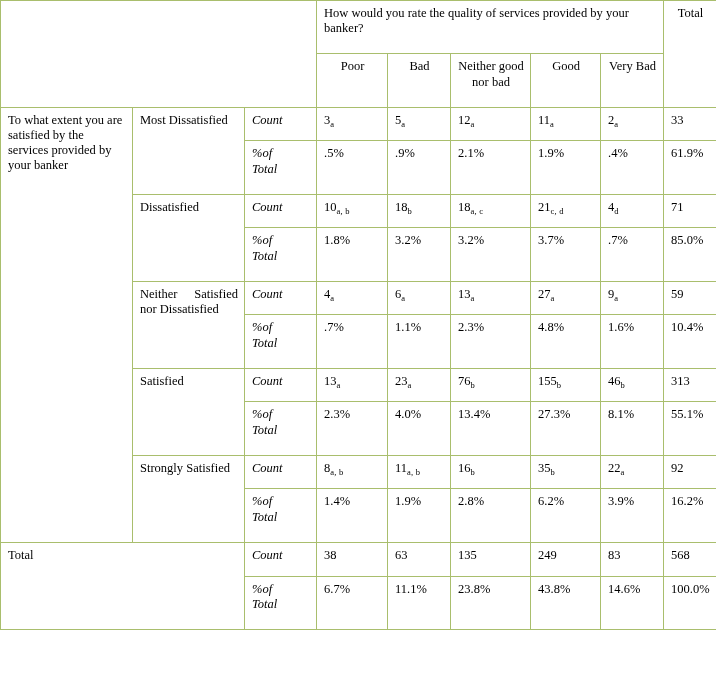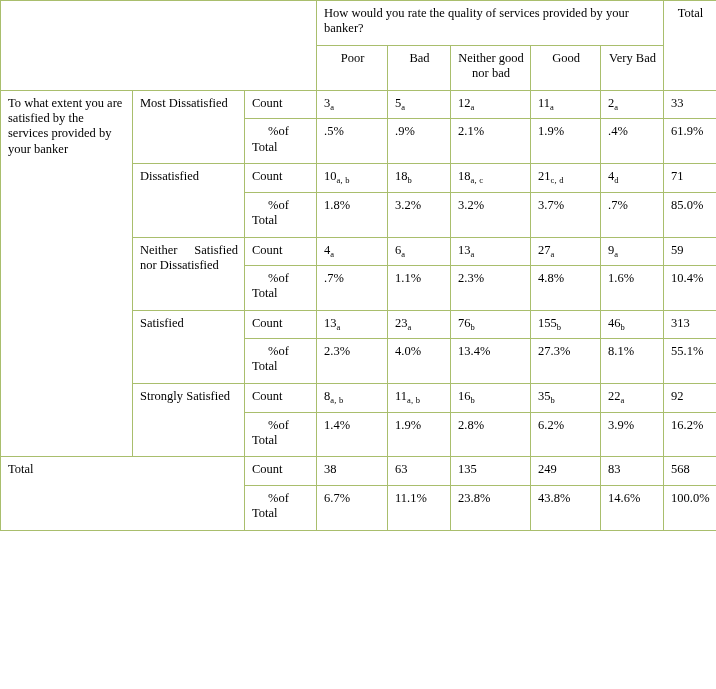--- a/index.html
+++ b/index.html
@@ -20,21 +20,21 @@
     position: relative;
     width: 716px;
     height: 689px;
     box-sizing: border-box;
   }
 
   table.xtab {
     border-collapse: collapse;
     table-layout: fixed;
     width: 716px;
-    height: 531px;
+    height: 630px;
     font-size: 12.5px;
     line-height: 1.22;
   }
 
   table.xtab td {
     border: 1px solid #a9be6d;
     padding: 5px 6px 5px 7px;
     vertical-align: top;
     background: #ffffff;
     box-sizing: border-box;
@@ -81,27 +81,27 @@
     margin-left: 46px;
   }
   td.cat-label {
     vertical-align: top;
     padding-top: 6px;
     margin-top: 32px;
   }
   td.stat-label {
     vertical-align: top;
     padding-top: 5px;
+    font-style: italic;
   }
   td.stat-label .justified {
     display: block;
     text-align: justify;
     text-align-last: justify;
     width: 52px;
-    margin-left: 16px;
   }
   td.stat-label .plain {
     display: block;
   }
 
   
   td.num {
     text-align: left;
     vertical-align: top;
     padding-top: 5px;

